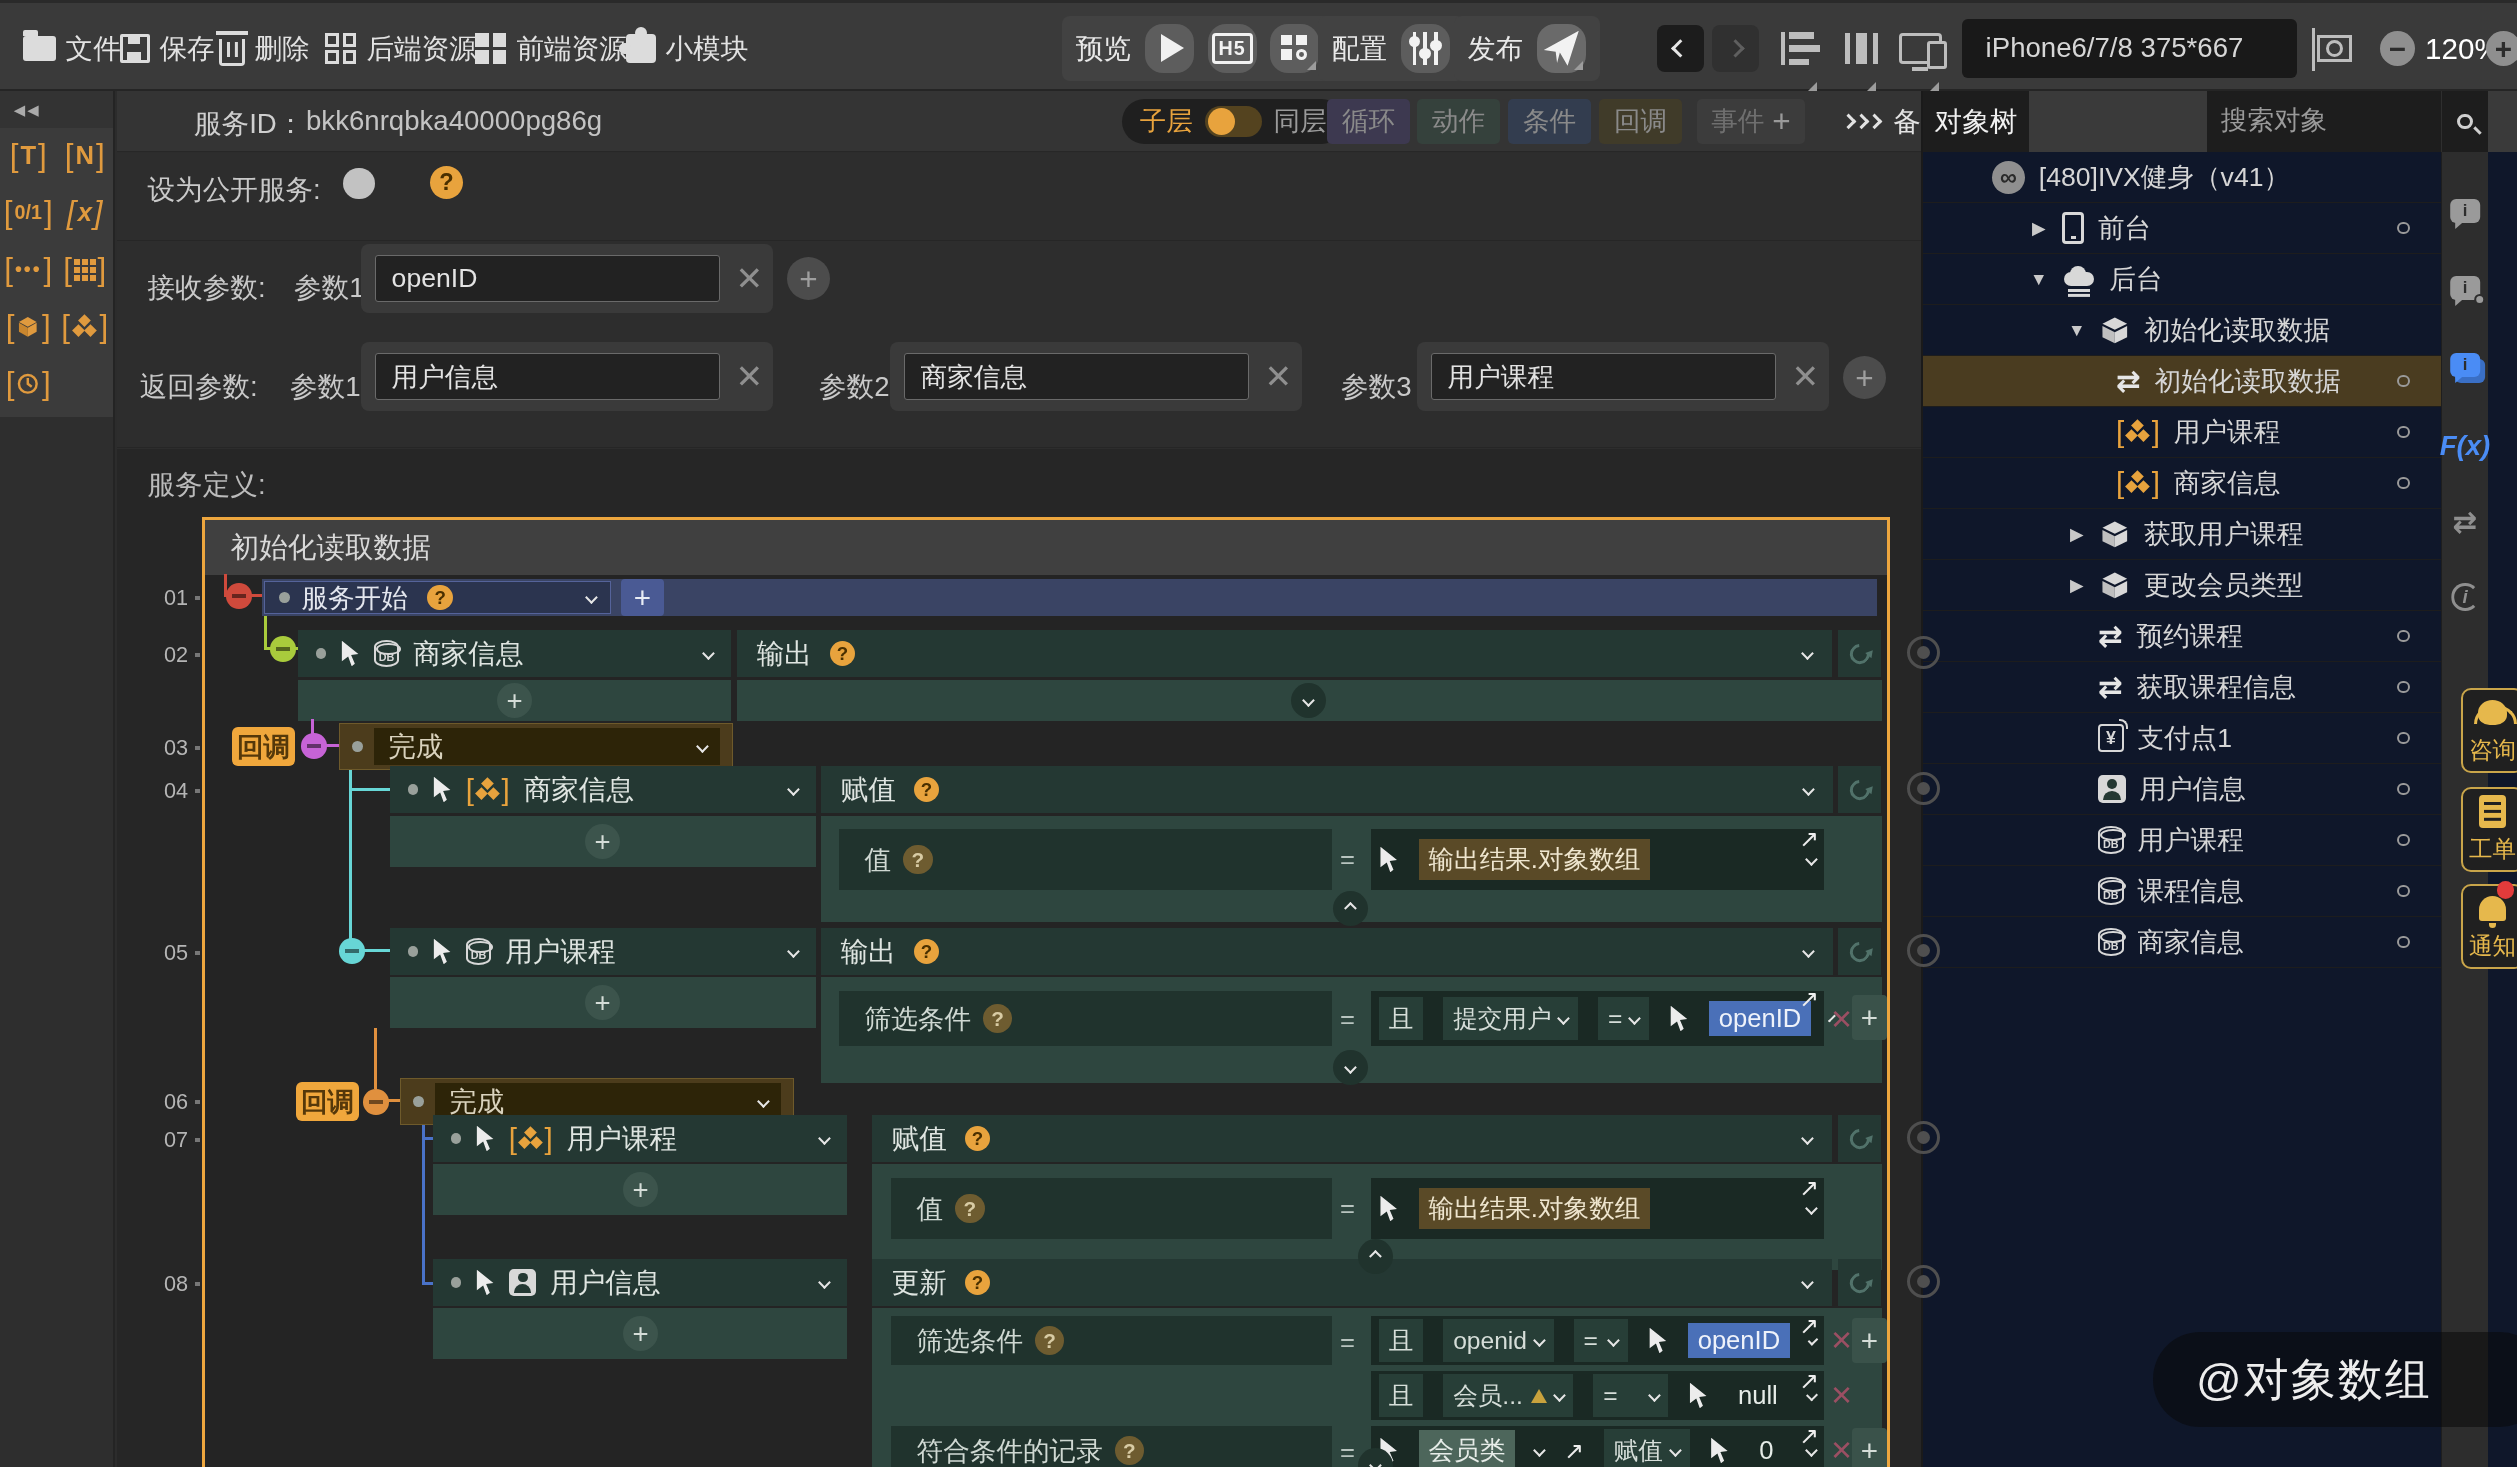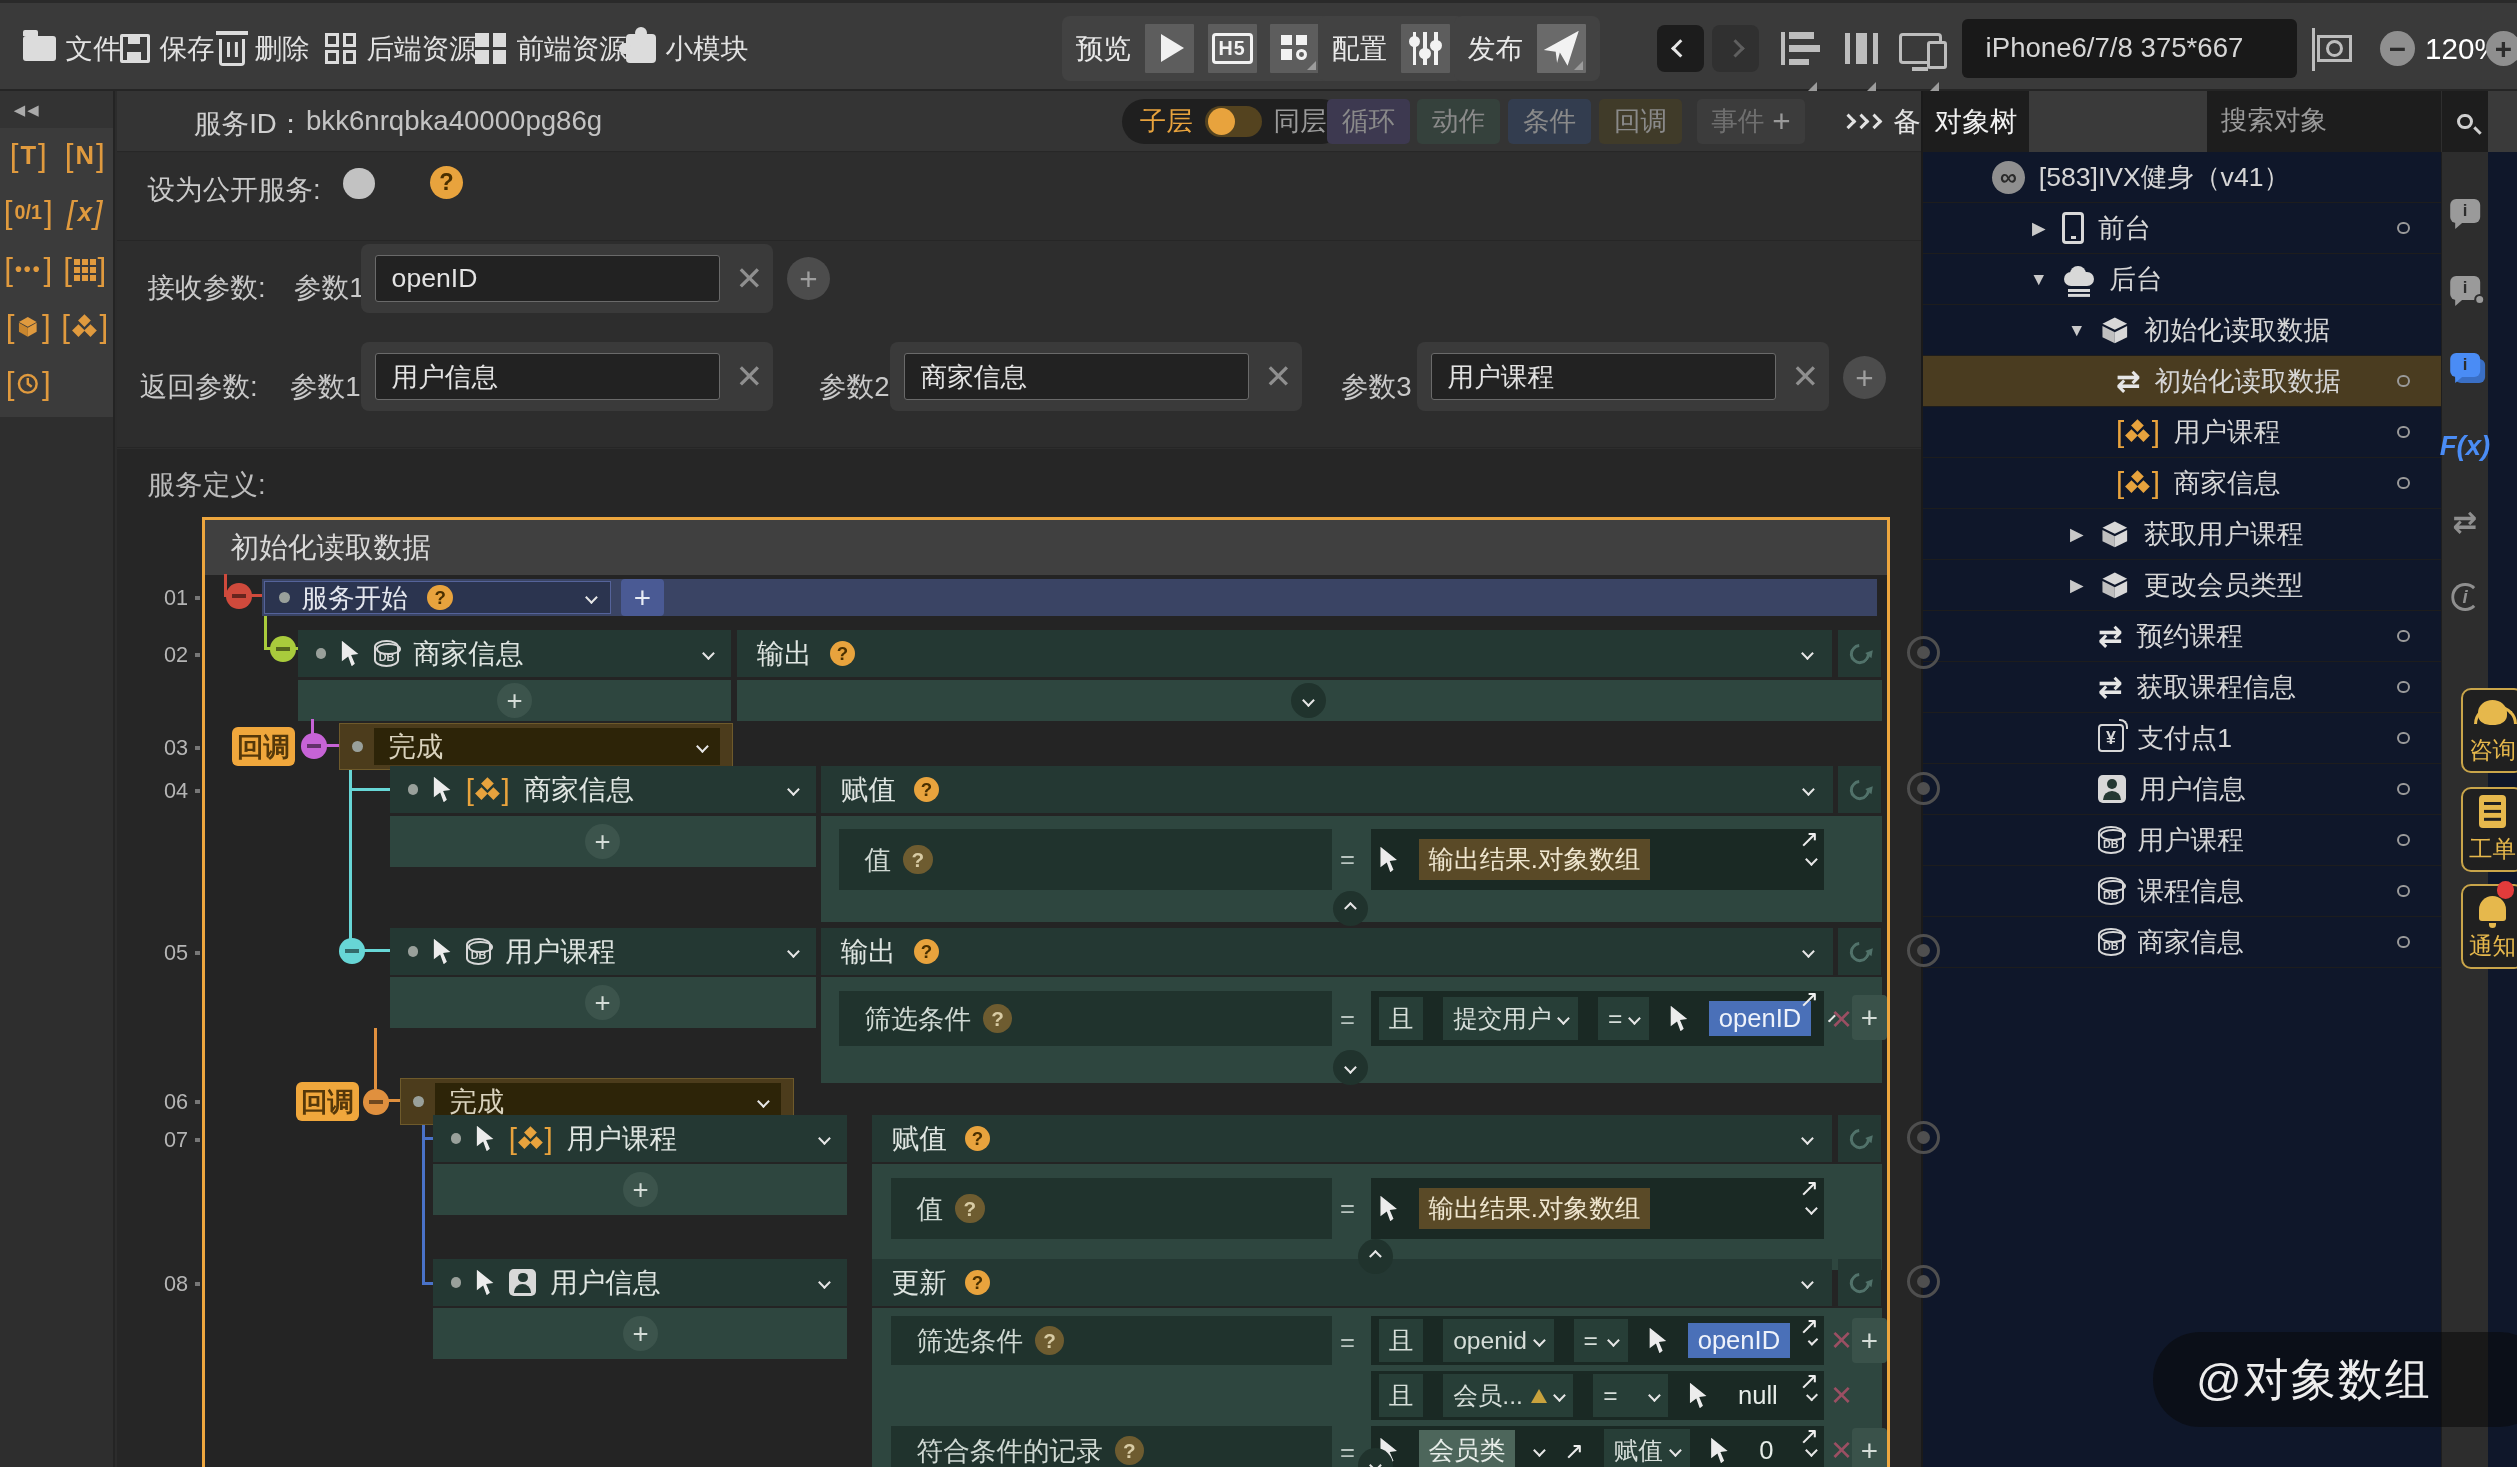--- a/index.html
+++ b/index.html
@@ -5,21 +5,21 @@
   *{margin:0;padding:0;box-sizing:border-box}
   html,body{background:#1e1e1e}
   body{font-family:"Liberation Sans","DejaVu Sans",sans-serif;}
   .stage{position:relative;width:2518px;height:1468px;background:#2c2c2c;overflow:hidden;color:#ddd}
   .abs{position:absolute}
 
   
   .tbar{position:absolute;left:0;top:0;width:2518px;height:91px;background:#3a3a3a;border-top:3px solid #2a2a2a;border-bottom:2px solid #252525}
   .tb-item{position:absolute;top:0;height:91px;display:flex;align-items:center;gap:9.9px;color:#e2e2e2;font-size:27.6px;cursor:default}
   .tb-group{position:absolute;top:12.8px;height:65px;background:#424242;border-radius:7.9px;display:flex;align-items:center;gap:13.8px;padding:0 13.8px;font-size:27.6px;color:#e8e8e8}
-  .ib{width:49px;height:49px;background:#5d5d5d;border-radius:1px;display:flex;align-items:center;justify-content:center;position:relative}
+  .ib{width:49px;height:49px;background:#5d5d5d;border-radius:18px;display:flex;align-items:center;justify-content:center;position:relative}
   .corner::after{content:"";position:absolute;right:3px;bottom:3px;border-left:9.9px solid transparent;border-bottom:9.9px solid #9c9c9c}
   .navb{position:absolute;top:21.7px;width:47px;height:47px;border-radius:7.9px;display:flex;align-items:center;justify-content:center}
   .cv{display:inline-block;width:12.8px;height:12.8px;border-right:3px solid #e6e6e6;border-bottom:3px solid #e6e6e6;transform:rotate(45deg)}
   .cv.r{transform:rotate(-45deg)}
   .cv.l{transform:rotate(135deg)}
   .cv.u{transform:rotate(-135deg)}
   .cv.sm{width:8.9px;height:8.9px;border-width:2.5px}
   .devsel{position:absolute;left:1962px;top:15.8px;width:335px;height:59px;background:#191919;border-radius:5.9px;color:#d6d6d6;font-size:27.6px;display:flex;align-items:center;padding-left:23.6px}
   .zoomc{width:35px;height:35px;border-radius:50%;background:#8f8f8f;color:#2c2c2c;font-size:29.6px;font-weight:bold;display:flex;align-items:center;justify-content:center;line-height:0}
   .ztxt{color:#fff;font-size:29.6px}
@@ -775,21 +775,21 @@
       <div class="rpsearch">
         <input placeholder="搜索对象" style="">
       </div>
       <div class="sicon">
           <span class="mag"></span>
         </div>
     </div>
     <div class="tree">
       <div class="trow" style="padding-left:69px">
         <span class="appc">∞</span>
-          <span>[583]IVX健身（v41）</span>
+          <span>[480]IVX健身（v41）</span>
       </div>
       <div class="trow" style="padding-left:106px">
         <span class="exp">▶</span>
           <span class="i-phone"></span>
           <span>前台</span>
           <span class="oc"></span>
       </div>
       <div class="trow" style="padding-left:106px">
         <span class="exp">▼</span>
           <span class="i-cloud">

